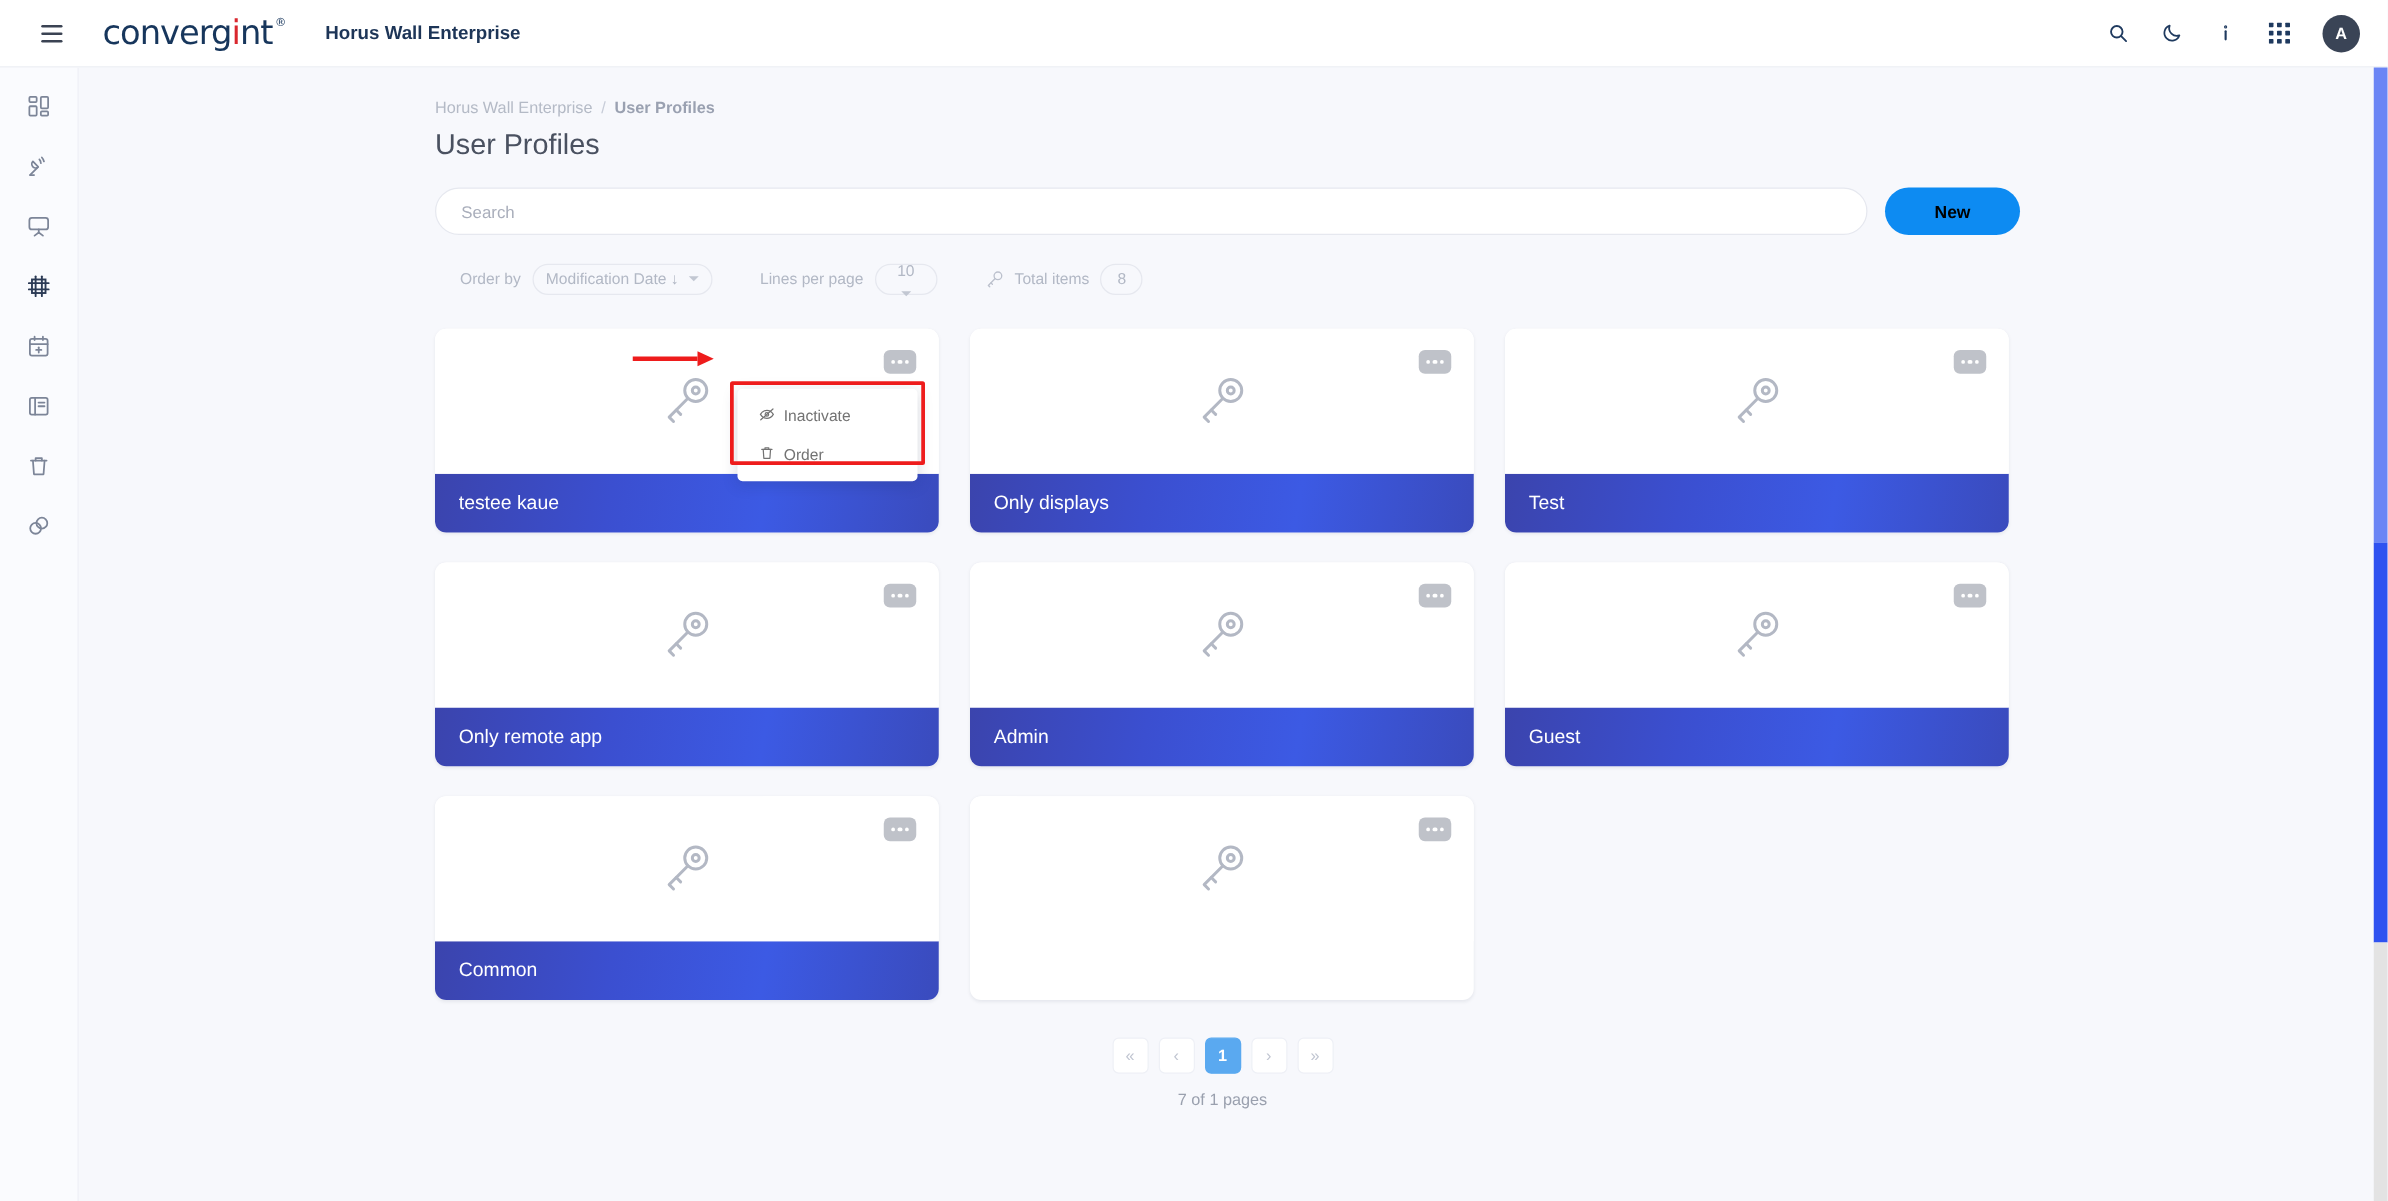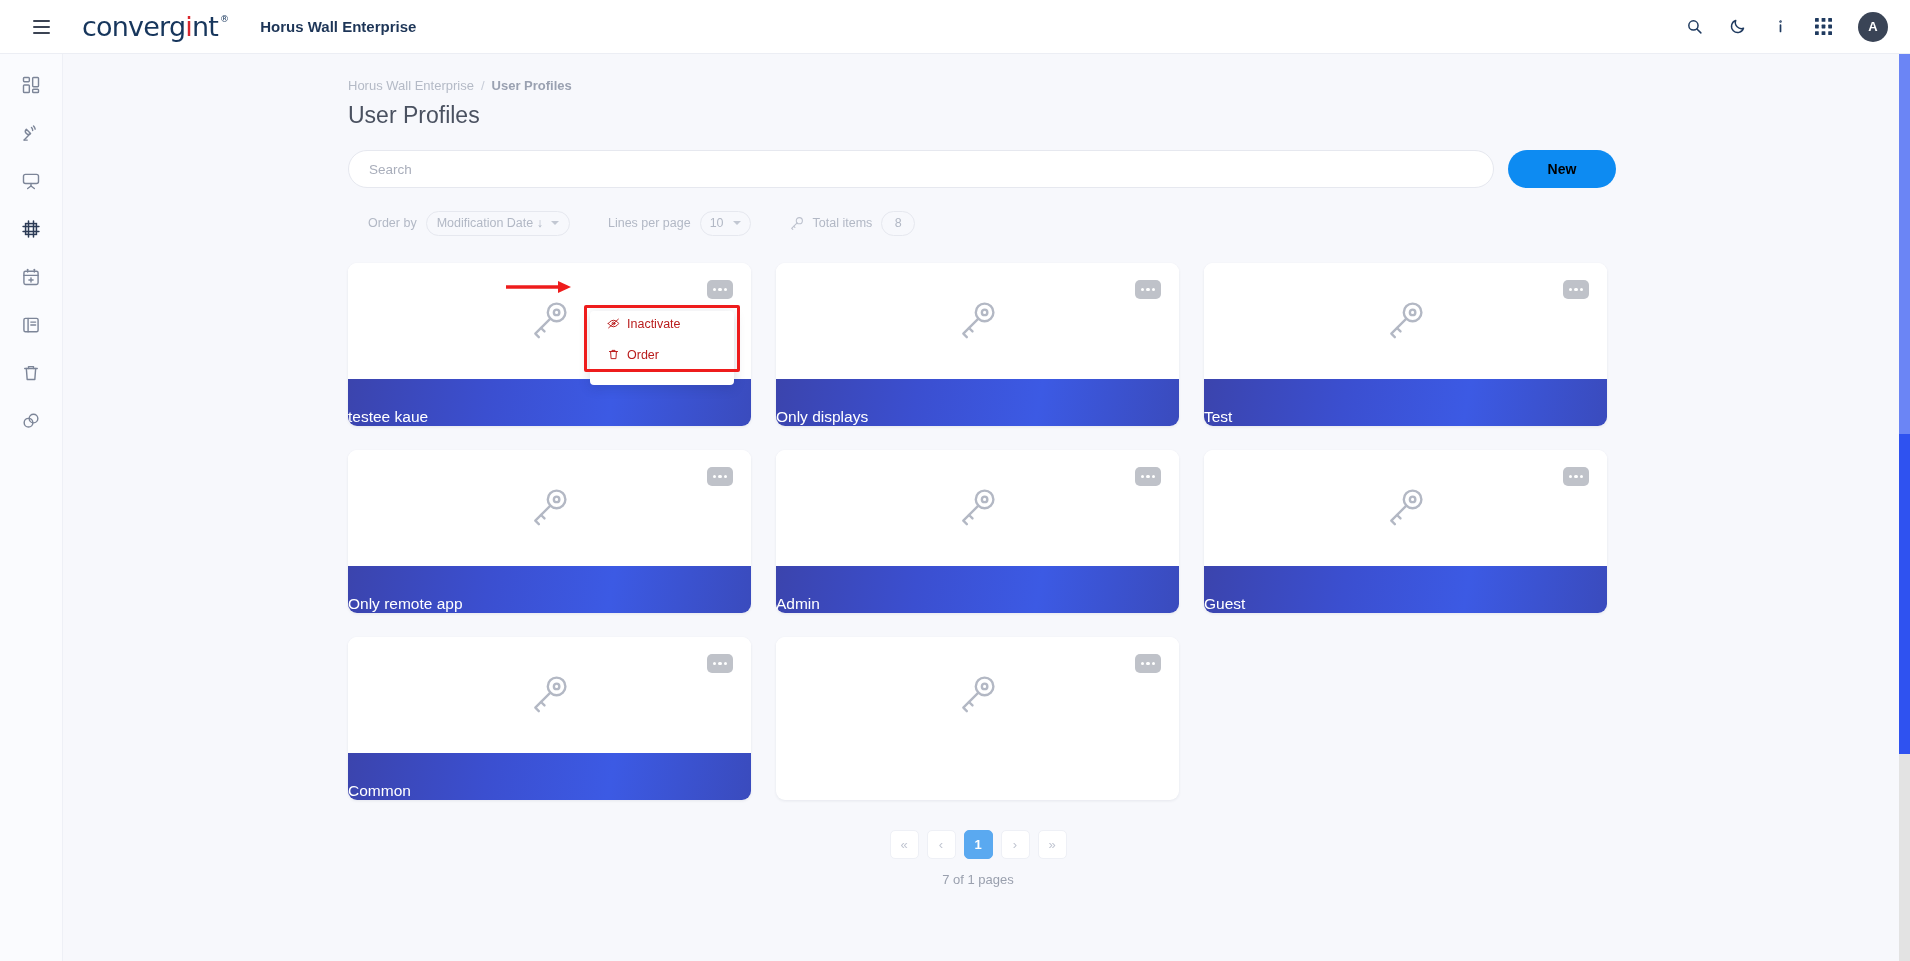--- a/index.html
+++ b/index.html
@@ -130,21 +130,21 @@
     margin-left: 20px;
   }
   .tb-label { margin-right: 9px; }
   .pill {
     border: 1px solid #e6e8ef; border-radius: 15px;
     height: 25px; padding: 0 10px;
     display: inline-flex; align-items: center; gap: 8px;
     background: transparent; color: #b2b8c5;
     font-size: 12.5px; cursor: pointer;
   }
-  .pill.small { padding: 0 9px; min-width: 50px; justify-content: center; gap: 9px; }
+  .pill.small { padding: 0 9px; min-width: 50px; justify-content: center; gap: 9px; flex-direction: column; }
   .pill.count { min-width: 34px; justify-content: center; }
   .caret {
     width: 0; height: 0;
     border-left: 4px solid transparent;
     border-right: 4px solid transparent;
     border-top: 4.5px solid #c2c7d2;
   }
   .tb-gap { width: 38px; }
   .key-sm { color: #bcc1cd; display: flex; align-items: center; }
 
@@ -170,21 +170,22 @@
     display: flex; align-items: center; justify-content: center;
     color: #b3b8c4;
     border-radius: 9px 9px 0 0;
     background: #fff;
     position: relative;
   }
   .card-footer {
     height: 47px;
     border-radius: 0 0 9px 9px;
     background: linear-gradient(100deg, #3b44ad 0%, #3b4fd0 35%, #3c5ae4 65%, #3a4bbd 100%);
-    display: flex; align-items: flex-end;
+    display: flex; align-items: center;
+    padding-left: 19px;
     color: #fff; font-size: 15.5px;
   }
   .dots-btn {
     position: absolute; top: 17px; right: 18px;
     width: 26px; height: 19px;
     background: #bfc2c9; border-radius: 5px;
     display: flex; align-items: center; justify-content: center;
     gap: 2.5px; cursor: pointer; z-index: 5;
   }
   .dots-btn i {
@@ -194,23 +195,23 @@
 
   
   .ctx-wrap { position: absolute; top: 48px; left: 242px; z-index: 20; }
   .ctx-menu {
     width: 144px; background: #fff;
     border-radius: 4px;
     box-shadow: 0 3px 12px rgba(25,35,70,.17);
     padding: 6px 0;
   }
   .ctx-item {
-    height: 31px; display: flex; 
+    height: 31px; display: flex; align-items: center;
     padding: 0 0 0 17px; gap: 7px;
-    font-size: 12.5px; color: #b91c1c; cursor: pointer;
+    font-size: 12.5px; color: #737373; cursor: pointer;
   }
   .ann-box {
     position: absolute; top: 42px; left: 236px;
     width: 156px; height: 67px;
     border: 3px solid #ee1c1c;
     border-radius: 2px; z-index: 25;
     pointer-events: none;
   }
   .ann-arrow {
     position: absolute; top: 17px; left: 158px;

